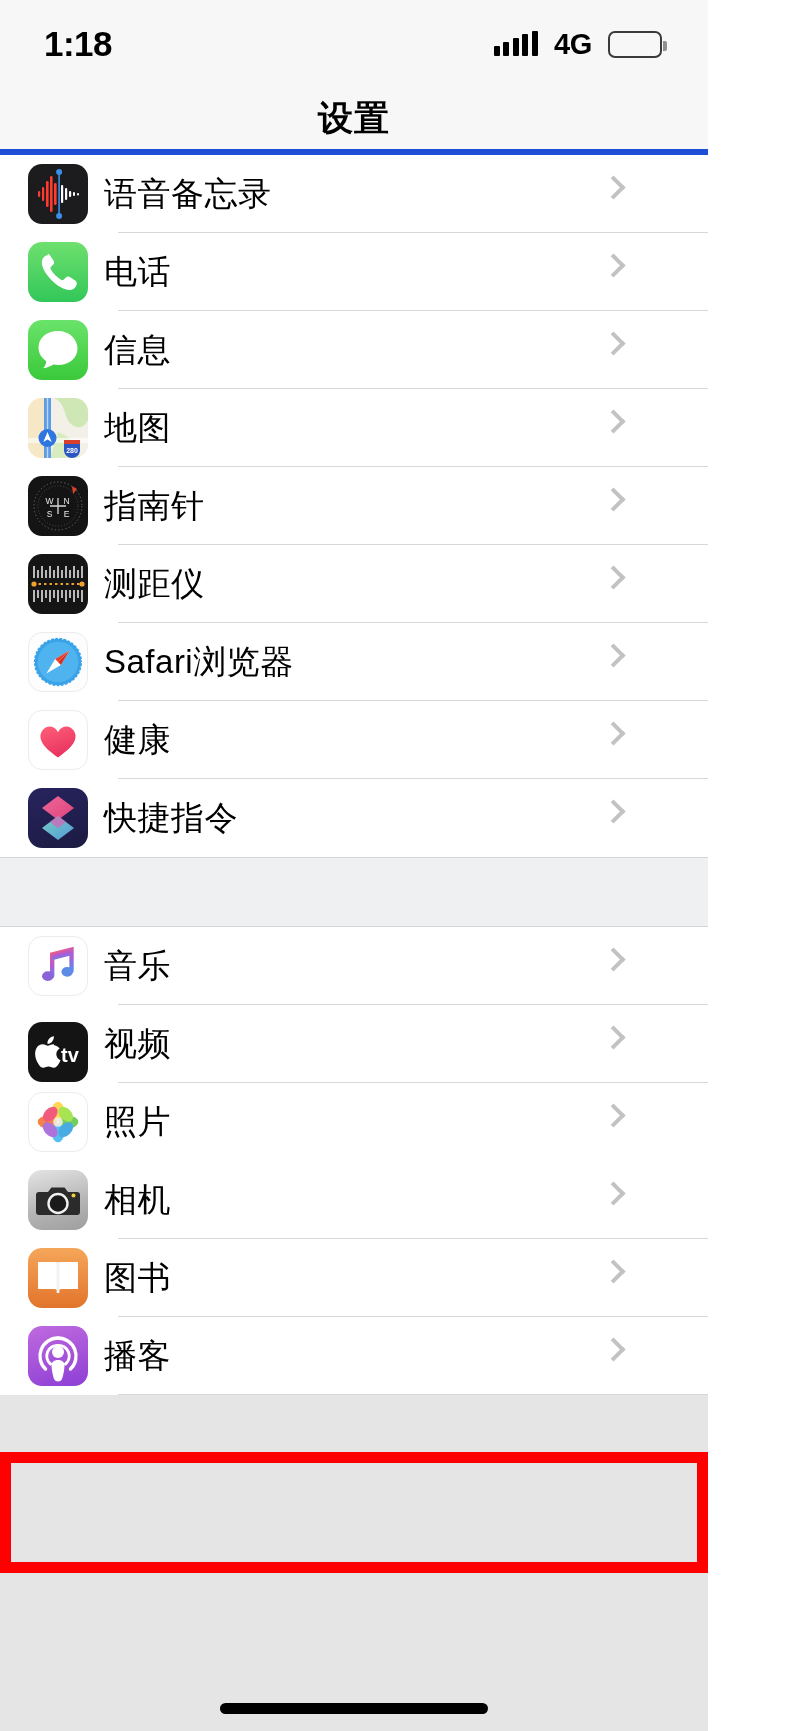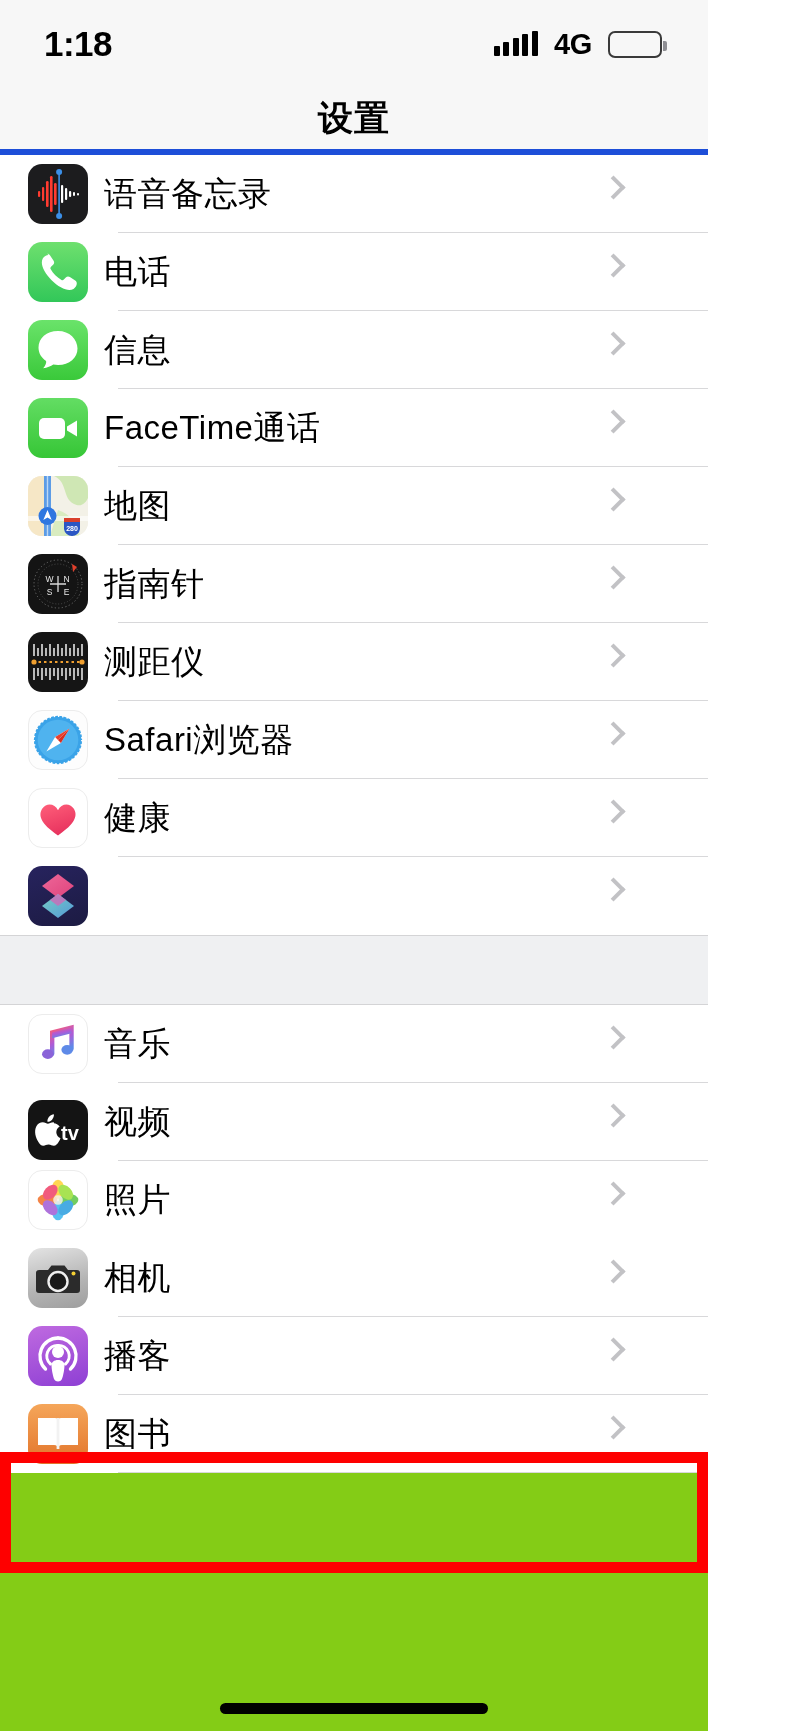--- a/index.html
+++ b/index.html
@@ -3,21 +3,21 @@
 <meta charset="utf-8">
 <style>
   * { margin:0; padding:0; box-sizing:border-box; }
   html,body { width:800px; height:1731px; }
   body {
     font-family:"Liberation Sans","DejaVu Sans",sans-serif;
     background:#ffffff;
     -webkit-font-smoothing:antialiased;
     overflow:hidden;
   }
-  .phone { position:relative; width:708px; height:1731px; background:#84cc16; }
+  .phone { position:relative; width:708px; height:1731px; background:#e5e5e5; }
 
   
   .statusbar {
     height:88px; background:#f7f7f7;
     display:flex; align-items:center; justify-content:space-between;
     padding:0 46px 0 44px;
   }
   .clock { font-size:35px; font-weight:700; color:#000; letter-spacing:-0.5px; }
   .status-right { display:flex; align-items:center; gap:16px; }
   .bars { display:flex; align-items:flex-end; gap:3.5px; height:24px; }
@@ -169,33 +169,20 @@
             <svg viewBox="0 0 60 60">
               <path d="M30 11c-11.6 0-19.5 7.2-19.5 16.6 0 5.6 2.9 10.4 7.6 13.4.5 1.9-.9 5.2-2.9 7.3 3.9-.4 7.7-2 10.1-3.7 1.5.3 3.1.5 4.7.5 11.6 0 19.5-7.2 19.5-16.5S41.6 11 30 11z" fill="#fff"></path>
             </svg>
           </span>
         </span>
         <span class="label">信息</span>
         <span class="chev"></span>
         <span class="sep"></span>
       </div>
 
-      <div class="row">
-        <span class="icon-wrap">
-          <span class="icon ic-facetime">
-            <svg viewBox="0 0 60 60">
-              <rect x="11" y="20" width="26" height="21" rx="5" fill="#fff"></rect>
-              <path d="M39 28.5 L49 22.5 v16 l-10-6 z" fill="#fff"></path>
-            </svg>
-          </span>
-        </span>
-        <span class="label">FaceTime通话</span>
-        <span class="chev"></span>
-        <span class="sep"></span>
-      </div>
 
       <div class="row">
         <span class="icon-wrap">
           <span class="icon ic-maps">
             <svg viewBox="0 0 60 60">
               <rect width="60" height="60" fill="#f3f1e7"></rect>
               <path d="M0 0 h20 v60 h-20 z" fill="#f6e7c6"></path>
               <path d="M26 0 C40 6 34 22 46 28 C54 32 58 26 60 22 V0 z" fill="#cfe7b4"></path>
               <path d="M30 34 C42 38 50 48 52 60 H22 z" fill="#d9ecc0"></path>
               <path d="M0 40 h60 v5 H0 z" fill="#fff" opacity=".6"></path>
@@ -337,20 +324,21 @@
                   <stop offset="0%" stop-color="#7fe0d0"></stop>
                     <stop offset="100%" stop-color="#5aa9e8"></stop>
                 </linearGradient>
               </defs>
               <path d="M30 8 L46 20 L30 32 L14 20 z" fill="url(#sc1)" opacity=".95"></path>
               <path d="M30 28 L46 40 L30 52 L14 40 z" fill="url(#sc2)" opacity=".9"></path>
               <path d="M30 28 L38 34 L30 40 L22 34 z" fill="#c86fb8" opacity=".85"></path>
             </svg>
           </span>
         </span>
+        <span class="label">快捷指令</span>
         <span class="chev"></span>
 
       </div>
     </div>
 
     <div class="group-gap"></div>
 
     <div class="group">
 
       <div class="row">
@@ -424,49 +412,49 @@
             </svg>
           </span>
         </span>
         <span class="label">相机</span>
         <span class="chev"></span>
         <span class="sep"></span>
       </div>
 
       <div class="row">
         <span class="icon-wrap">
+          <span class="icon ic-books">
+            <svg viewBox="0 0 60 60">
+              <path d="M10 14 h17 a3 3 0 0 1 3 3 v28 a4 4 0 0 0 -4-4 H10 z" fill="#fff"></path>
+              <path d="M50 14 H33 a3 3 0 0 0 -3 3 v28 a4 4 0 0 1 4-4 h16 z" fill="#fff"></path>
+              <rect x="28.6" y="14" width="2.8" height="31" fill="#f2f2f2"></rect>
+            </svg>
+          </span>
+        </span>
+        <span class="label">图书</span>
+        <span class="chev"></span>
+        <span class="sep"></span>
+      </div>
+
+      <div class="row">
+        <span class="icon-wrap">
           <span class="icon ic-podcasts">
             <svg viewBox="0 0 60 60">
               <circle cx="30" cy="26" r="6" fill="#fff"></circle>
               <path d="M30 34 c-4 0-6.5 2.2-6.5 5 0 4 1.5 12 2.8 14.5 .7 1.3 2.1 2 3.7 2 s3-.7 3.7-2 C35 51 36.5 43 36.5 39 c0-2.8-2.5-5-6.5-5z" fill="#fff"></path>
               <path d="M30 12 A18 18 0 0 0 17.5 43" fill="none" stroke="#fff" stroke-width="3.4" stroke-linecap="round"></path>
               <path d="M30 12 A18 18 0 0 1 42.5 43" fill="none" stroke="#fff" stroke-width="3.4" stroke-linecap="round"></path>
               <path d="M30 19.5 A10.5 10.5 0 0 0 22.5 38" fill="none" stroke="#fff" stroke-width="3" stroke-linecap="round"></path>
               <path d="M30 19.5 A10.5 10.5 0 0 1 37.5 38" fill="none" stroke="#fff" stroke-width="3" stroke-linecap="round"></path>
             </svg>
           </span>
         </span>
         <span class="label">播客</span>
         <span class="chev"></span>
         <span class="sep"></span>
       </div>
-
-      <div class="row">
-        <span class="icon-wrap">
-          <span class="icon ic-books">
-            <svg viewBox="0 0 60 60">
-              <path d="M10 14 h17 a3 3 0 0 1 3 3 v28 a4 4 0 0 0 -4-4 H10 z" fill="#fff"></path>
-              <path d="M50 14 H33 a3 3 0 0 0 -3 3 v28 a4 4 0 0 1 4-4 h16 z" fill="#fff"></path>
-              <rect x="28.6" y="14" width="2.8" height="31" fill="#f2f2f2"></rect>
-            </svg>
-          </span>
-        </span>
-        <span class="label">图书</span>
-        <span class="chev"></span>
-        <span class="sep"></span>
-      </div>
     </div>
   </div>
 
   <div class="highlight-box" style="top: 1452px; height: 121px; border-color: rgb(254, 0, 0);"></div>
 
   <div class="home-indicator"></div>
 </div>
 
 </body></html>

